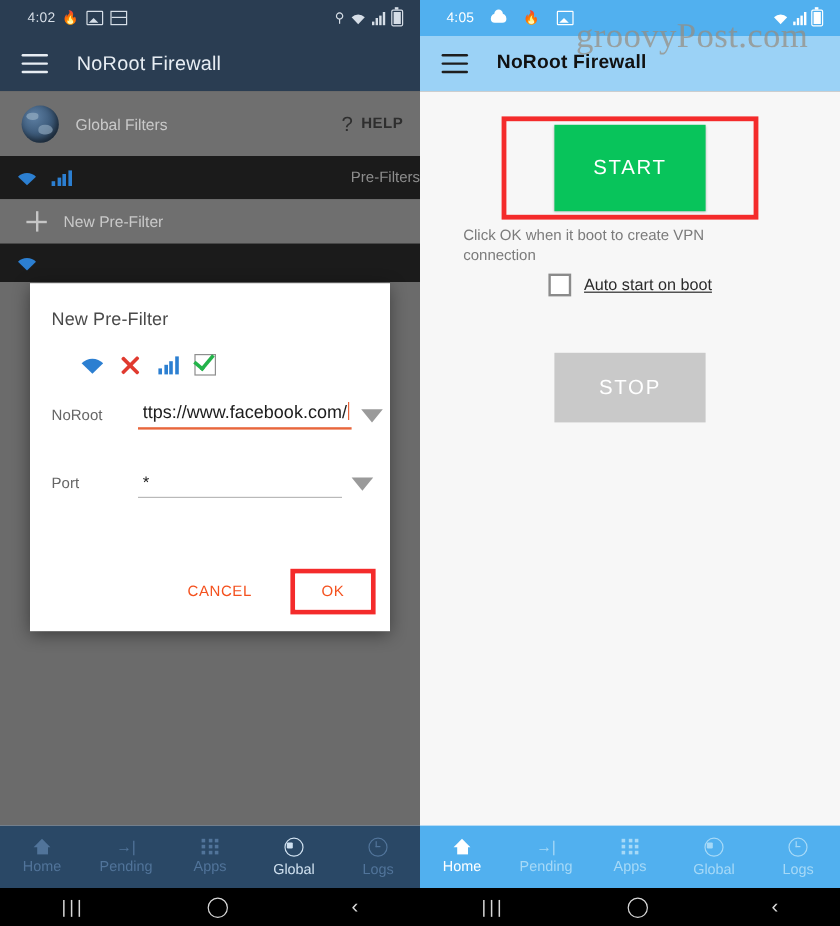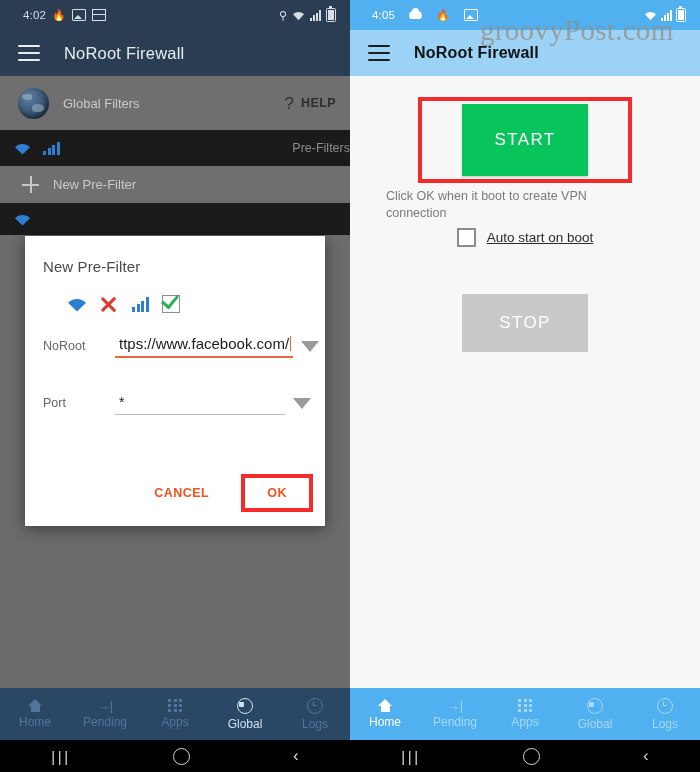--- a/index.html
+++ b/index.html
@@ -141,21 +141,21 @@
   }
   .dropdown-tri{
     width:0;height:0;border-left:9px solid transparent;border-right:9px solid transparent;
     border-top:11px solid #9a9a9a;margin:0 0 6px 8px;flex:none;
   }
 
   .dlg-actions{
     position:absolute;bottom:14px;right:12px;display:flex;align-items:center;gap:18px;
   }
   .btn-flat{
-    font-size:12.5px;font-weight:bold;color:#f4511e;letter-spacing:.5px;
+    font-size:12.5px;font-weight:normal;color:#f4511e;letter-spacing:.5px;
     background:transparent;border:none;padding:10px 14px;cursor:pointer;text-align:right;
   }
   .ok-highlight{
     border:4px solid #f42b2b;padding:0;
   }
   .ok-highlight .btn-flat{padding:8px 22px;background:#fff;}
 
   
   .l-bottomnav{
     position:absolute;top:688px;left:0;width:350px;height:52px;

